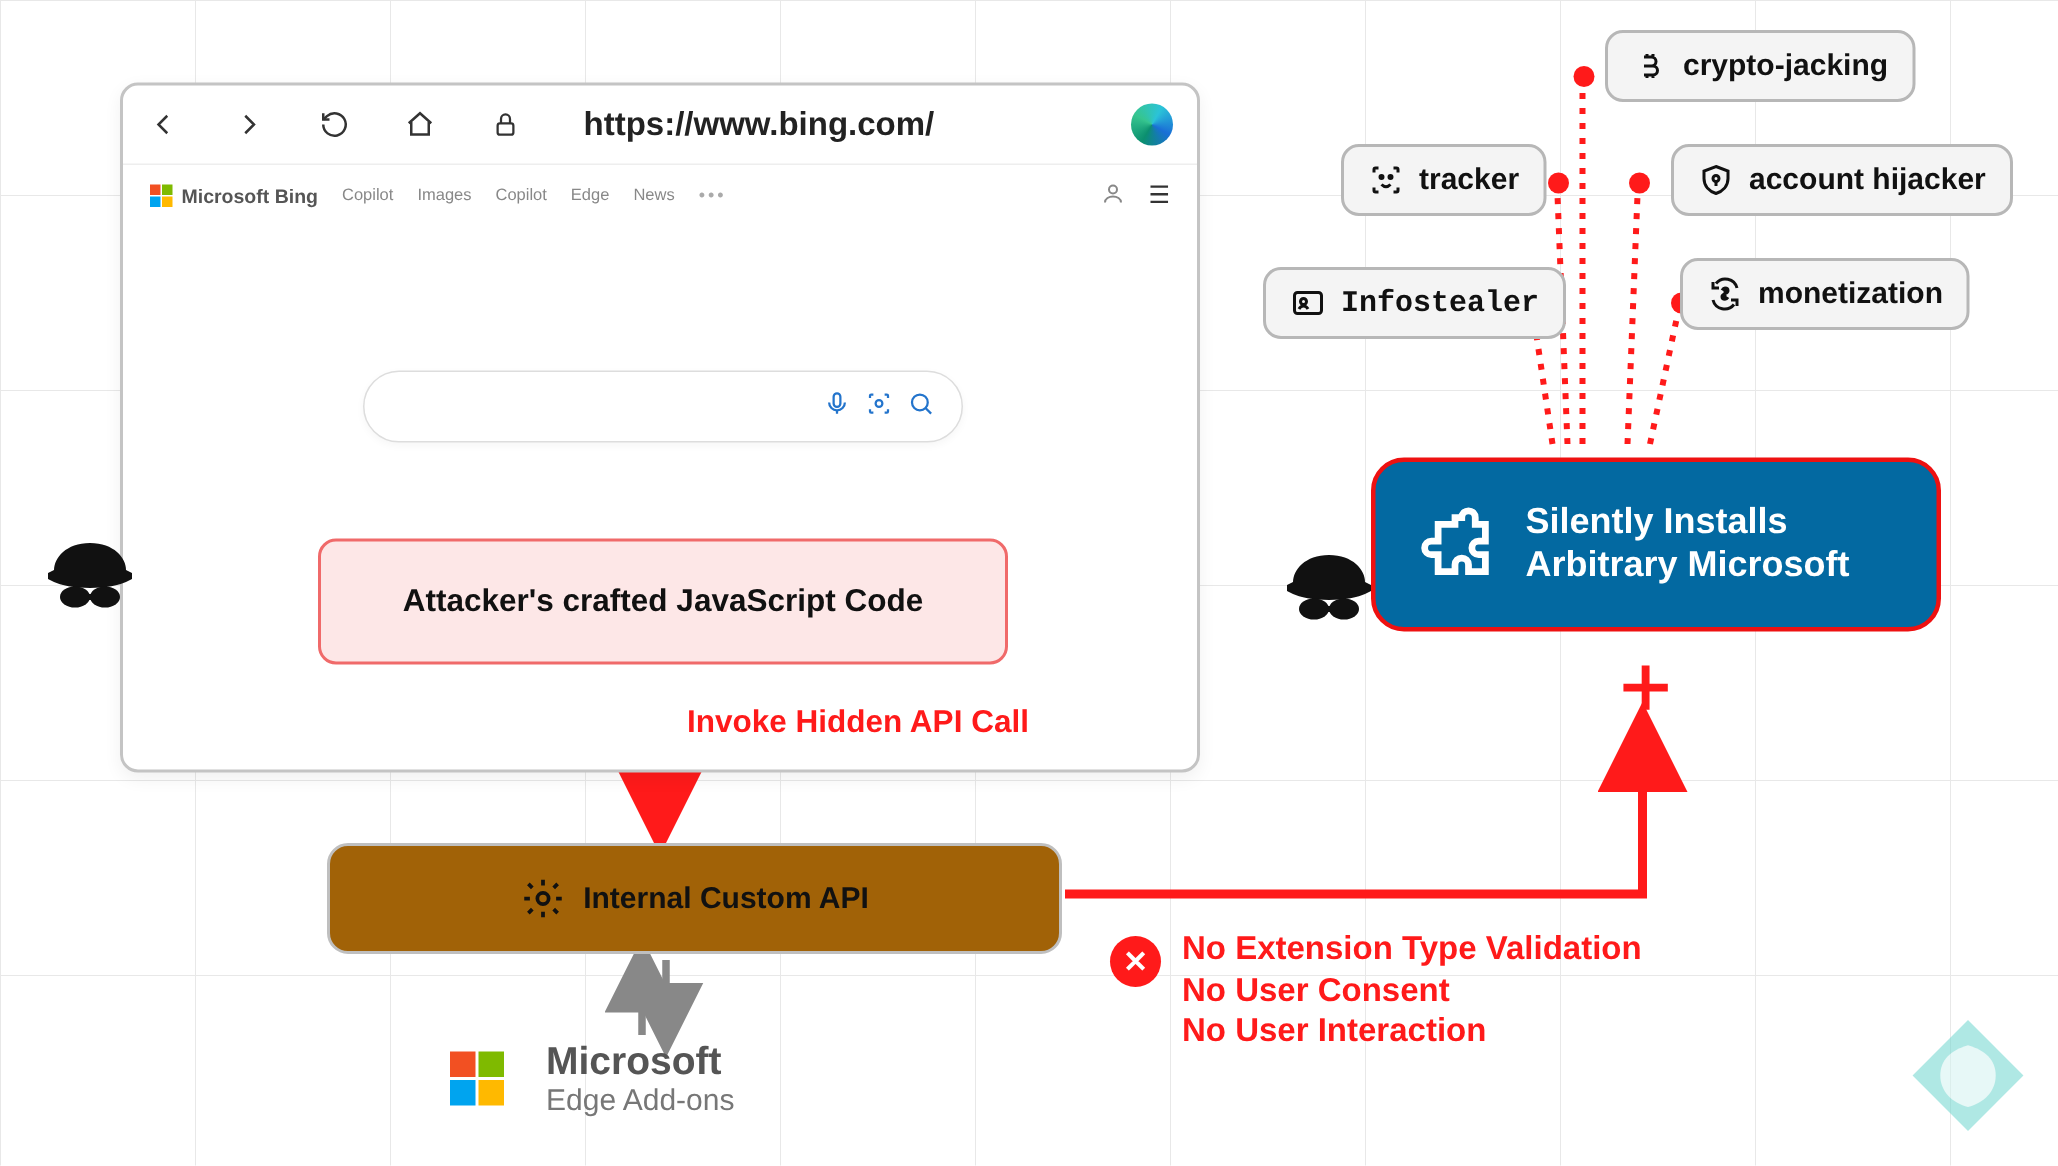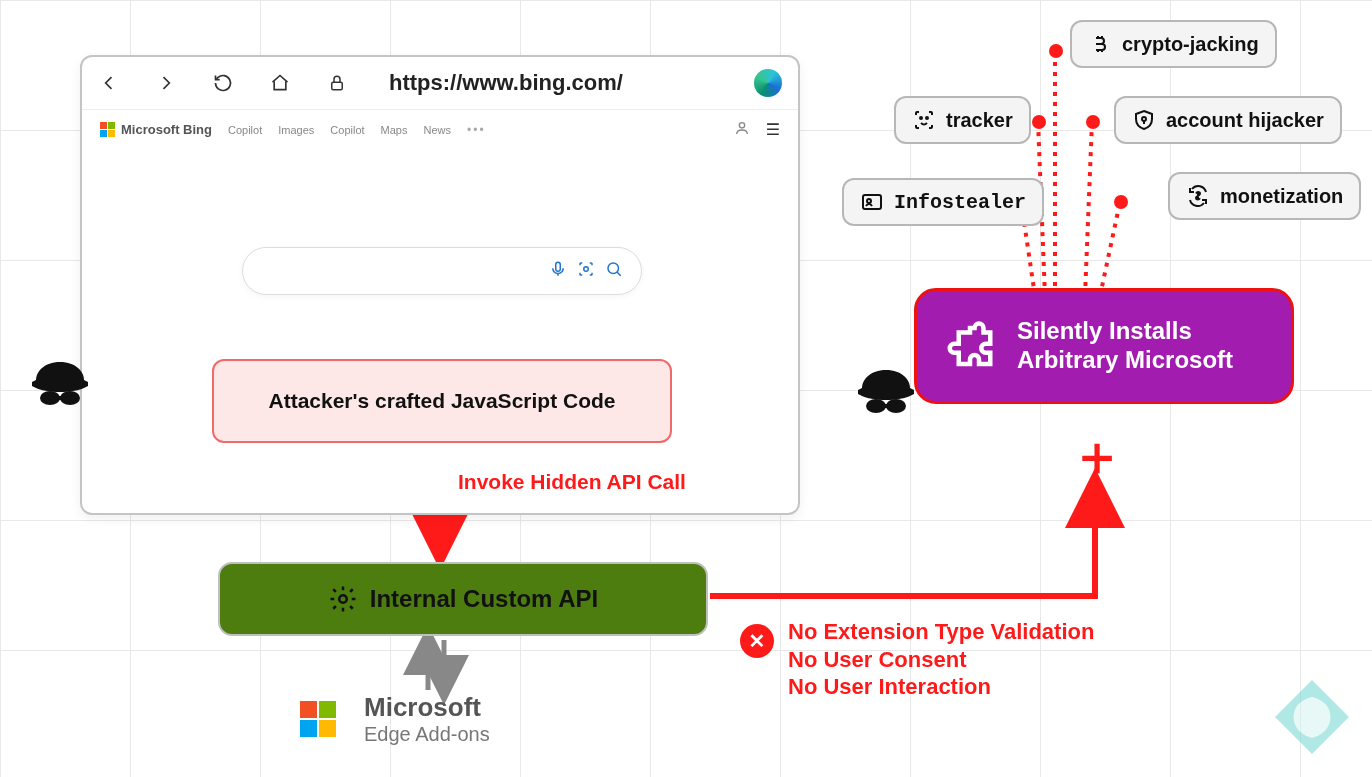--- a/index.html
+++ b/index.html
@@ -82,41 +82,41 @@
     width:64px; height:64px;
     color:#111;
   }
   .hacker.h1 { left:28px; top:352px; }
   .hacker.h2 { left:854px; top:360px; }
 
   
   .api-box {
     position:absolute; left:218px; top:562px;
     width:490px; padding:20px 18px;
-    background:#4d7c0f;
+    background:#a16207;
     border:2px solid #bfbfbf;
     border-radius:14px;
     display:flex; align-items:center; justify-content:center; gap:12px;
-    font-size:24px; font-weight:800; color:#111;
+    font-size:20px; font-weight:800; color:#111;
   }
 
   
   .addons {
     position:absolute; left:300px; top:692px;
     display:flex; align-items:center; gap:28px;
   }
   .addons .ms-logo { grid-template-columns:17px 17px; grid-template-rows:17px 17px; gap:2px; }
   .addons-text .line1 { font-size:26px; font-weight:700; color:#555; }
   .addons-text .line2 { font-size:20px; color:#777; }
 
   
   .install-box {
-    position:absolute; left:914px; top:288px;
+    position:absolute; left:914px; top:305px;
     width:380px; padding:26px 26px;
-    background:#a21caf;
+    background:#0369a1;
     border:3px solid #e11;
     border-radius:22px;
     color:#fff;
     display:flex; align-items:center; gap:20px;
   }
   .install-box .puzzle { width:54px; height:54px; flex:0 0 auto; }
   .install-box .txt { font-size:24px; font-weight:800; line-height:1.2; }
 
   .plus-icon {
     position:absolute; left:1070px; top:420px;
@@ -131,21 +131,21 @@
     background:#f4f4f4;
     border:2px solid #b7b7b7;
     border-radius:12px;
     font-size:20px; font-weight:700; color:#111;
   }
   .tag .ticon { width:24px; height:24px; }
   .tag.crypto  { left:1070px; top:20px; }
   .tag.tracker { left:894px;  top:96px; }
   .tag.hijack  { left:1114px; top:96px; }
   .tag.info    { left:842px;  top:178px;font-family:Liberation Mono, monospace; }
-  .tag.monet   { left:1120px; top:172px;margin-left:48px; }
+  .tag.monet   { left:1120px; top:172px; }
 
   
   .rdot {
     position:absolute; width:14px; height:14px; border-radius:50%;
     background:#ff1a1a;
   }
 
   
   .noconsent {
     position:absolute; left:740px; top:618px;
@@ -250,21 +250,21 @@
           <span></span>
           <span></span>
           <span></span>
           <span></span>
         </span>
       <span>Microsoft Bing</span>
     </span>
     <span class="navlink">Copilot</span>
     <span class="navlink">Images</span>
     <span class="navlink">Copilot</span>
-    <span class="navlink">Maps</span>
+    <span class="navlink">Edge</span>
     <span class="navlink">News</span>
     <span class="navdots">•••</span>
     <span class="profile-icon">
       <svg viewBox="0 0 24 24" width="16" height="16" fill="none" stroke="currentColor" stroke-width="2">
           <circle cx="12" cy="8" r="4"></circle>
           <path d="M4 21c0-4 4-6 8-6s8 2 8 6"></path>
         </svg>
     </span>
     <span class="hamburger">☰</span>
   </div>

